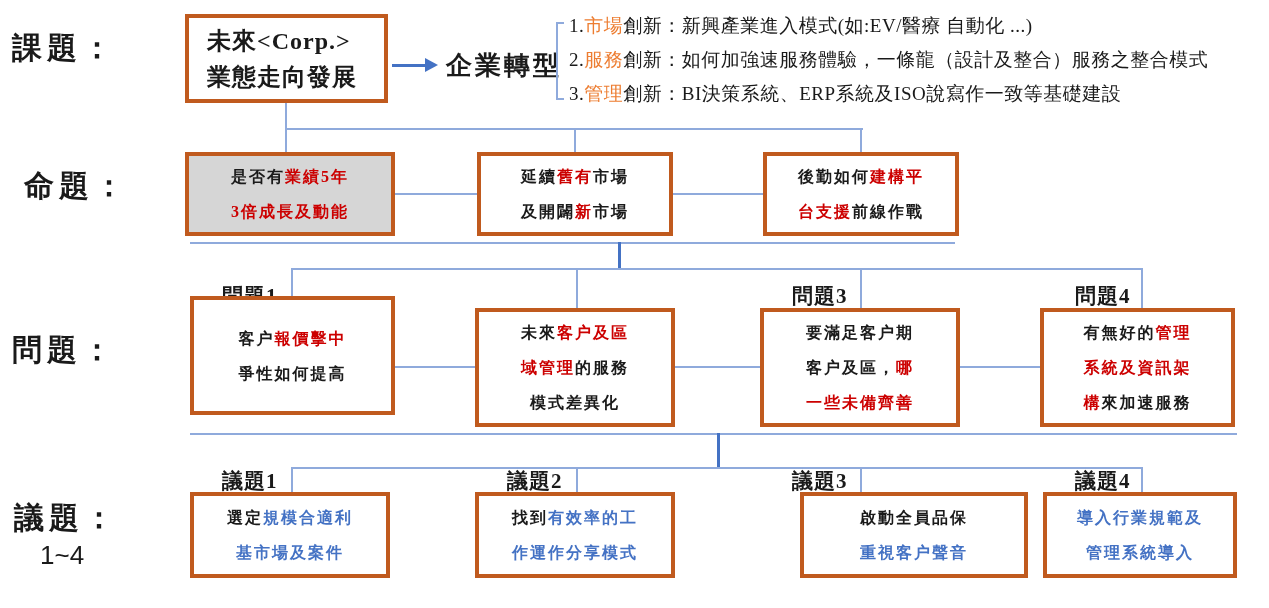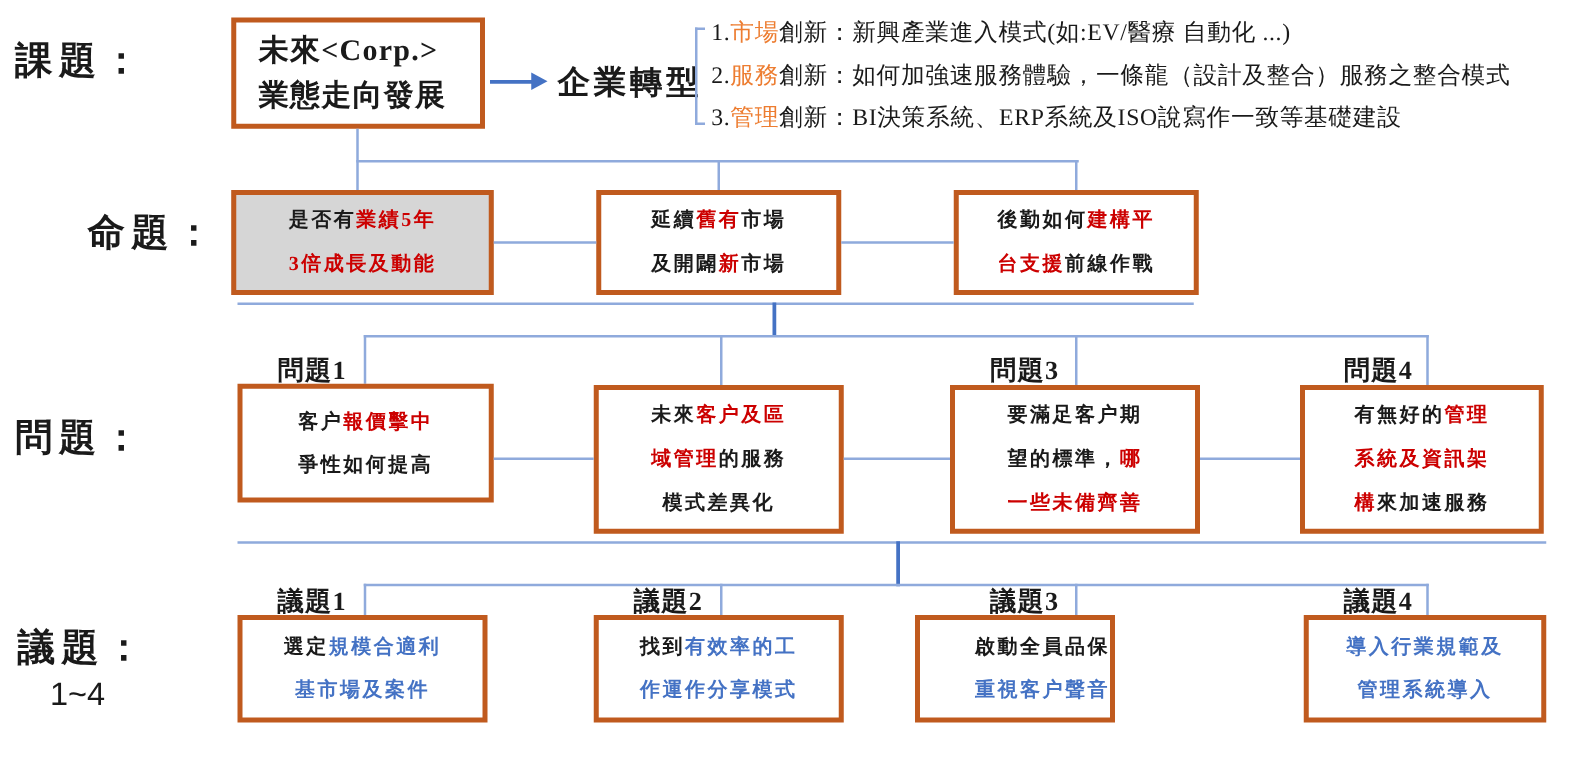--- a/index.html
+++ b/index.html
@@ -26,21 +26,21 @@
   .c-r{color:#CC0000;}
   .c-o{color:#ED7D31;}
   .c-b{color:#4472C4;}
 </style>
 </head>
 <body>
 
 <div class="stage">
 
   <div class="rowlabel" style="left:12px;top:28px;">課題：</div>
-  <div class="rowlabel" style="left:24px;top:166px;margin-left:46px;">命題：</div>
+  <div class="rowlabel" style="left:24px;top:166px;">命題：</div>
   <div class="rowlabel" style="left:12px;top:330px;">問題：</div>
   <div class="rowlabel" style="left:14px;top:498px;">議題：</div>
   <div class="rowsub" style="left:40px;top:540px;">1~4</div>
 
   <div class="obox topicbox" style="left:185px;top:14px;width:203px;height:89px;">
     <div class="tline">未來&lt;Corp.&gt;</div>
     <div class="tline">業態走向發展</div>
   </div>
 
   <div class="cd" style="left:392px;top:64px;width:34px;height:2.5px;"></div>
@@ -87,32 +87,32 @@
   <div class="cl" style="left:291px;top:268px;width:2px;height:40px;"></div>
   <div class="cl" style="left:576px;top:268px;width:2px;height:40px;"></div>
   <div class="cl" style="left:860px;top:268px;width:2px;height:40px;"></div>
   <div class="cl" style="left:1141px;top:268px;width:2px;height:40px;"></div>
 
   <div class="sublabel" style="left:222px;top:282px;">問題1</div>
   <div class="sublabel" style="left:507px;top:282px;margin-top:42px;">問題2</div>
   <div class="sublabel" style="left:792px;top:282px;">問題3</div>
   <div class="sublabel" style="left:1075px;top:282px;">問題4</div>
 
-  <div class="obox" style="left:190px;top:307px;width:205px;height:95px;">
+  <div class="obox" style="left:190px;top:296px;width:205px;height:119px;">
       <div class="rline"><span class="c-k">客户</span><span class="c-r">報價擊中</span></div>
       <div class="rline"><span class="c-k">爭性如何提高</span></div>
     </div>
   <div class="obox" style="left:475px;top:308px;width:200px;height:119px;">
       <div class="rline"><span class="c-k">未來</span><span class="c-r">客户及區</span></div>
       <div class="rline"><span class="c-r">域管理</span><span class="c-k">的服務</span></div>
       <div class="rline"><span class="c-k">模式差異化</span></div>
     </div>
   <div class="obox" style="left:760px;top:308px;width:200px;height:119px;">
       <div class="rline"><span class="c-k">要滿足客户期</span></div>
-      <div class="rline"><span class="c-k">望的標準，</span><span class="c-r">哪</span></div>
+      <div class="rline"><span class="c-k">客户及區，</span><span class="c-r">哪</span></div>
       <div class="rline"><span class="c-r">一些未備齊善</span></div>
     </div>
   <div class="obox" style="left:1040px;top:308px;width:195px;height:119px;">
       <div class="rline"><span class="c-k">有無好的</span><span class="c-r">管理</span></div>
       <div class="rline"><span class="c-r">系統及資訊架</span></div>
       <div class="rline"><span class="c-r">構</span><span class="c-k">來加速服務</span></div>
     </div>
   <div class="cl" style="left:395px;top:366px;width:80px;height:2px;"></div>
   <div class="cl" style="left:675px;top:366px;width:85px;height:2px;"></div>
   <div class="cl" style="left:960px;top:366px;width:80px;height:2px;"></div>
@@ -131,21 +131,21 @@
   <div class="sublabel" style="left:1075px;top:467px;">議題4</div>
 
   <div class="obox" style="left:190px;top:492px;width:200px;height:86px;">
       <div class="rline"><span class="c-k">選定</span><span class="c-b">規模合適利</span></div>
       <div class="rline"><span class="c-b">基市場及案件</span></div>
     </div>
   <div class="obox" style="left:475px;top:492px;width:200px;height:86px;">
       <div class="rline"><span class="c-k">找到</span><span class="c-b">有效率的工</span></div>
       <div class="rline"><span class="c-b">作運作分享模式</span></div>
     </div>
-  <div class="obox" style="left:732px;top:492px;width:160px;height:86px;text-align:right;">
+  <div class="obox" style="left:800px;top:492px;width:228px;height:86px;">
       <div class="rline"><span class="c-k">啟動全員品保</span></div>
       <div class="rline"><span class="c-b">重視客户聲音</span></div>
     </div>
   <div class="obox" style="left:1043px;top:492px;width:194px;height:86px;">
       <div class="rline"><span class="c-b">導入行業規範及</span></div>
       <div class="rline"><span class="c-b">管理系統導入</span></div>
     </div>
 
 </div>
 

